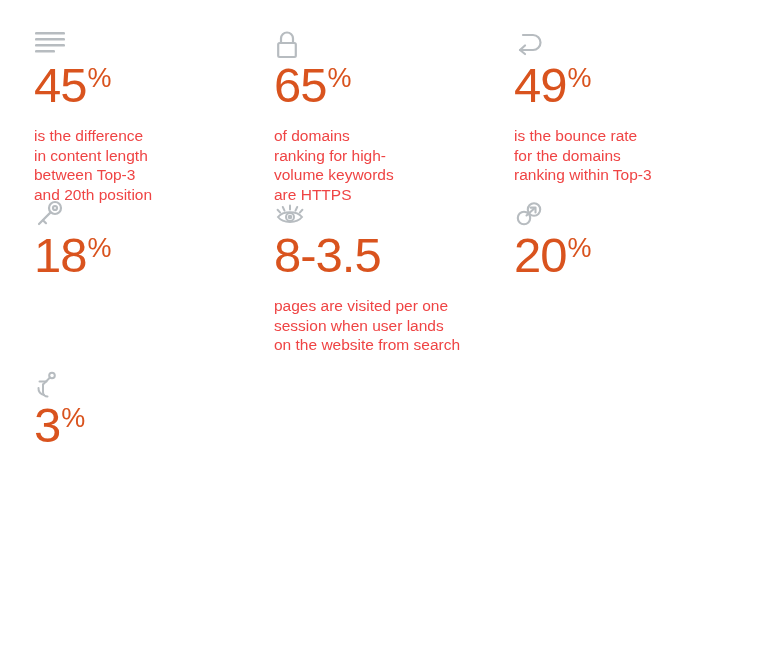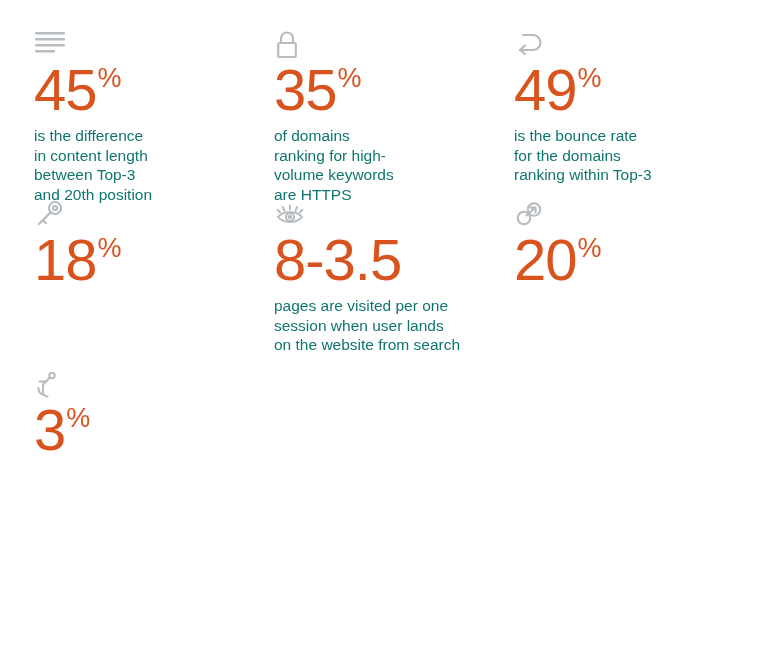--- a/index.html
+++ b/index.html
@@ -43,40 +43,40 @@
     display: flex;
     align-items: flex-start;
     line-height: 1;
     margin: 0 0 8px 0;
     height: 56px;
   }
 
   .stat-number {
     color: #d9531e;
     font-family: "Liberation Sans", sans-serif;
-    font-size: 58px;
+    font-size: 49px;
     font-weight: 400;
     line-height: 0.95;
     letter-spacing: -1px;
     white-space: nowrap;
   }
 
   .stat-unit {
     color: #d9531e;
     font-family: "Liberation Sans", sans-serif;
     font-size: 27px;
     font-weight: 400;
     line-height: 1;
     padding-top: 3px;
     padding-left: 1px;
   }
   .stat-unit:empty { display: none; }
 
   .stat-desc {
-    color: #0f766e;
+    color: #ef4444;
     font-family: "Liberation Sans", sans-serif;
     font-size: 15.5px;
     line-height: 19.5px;
     white-space: pre-line;
     max-width: 230px;
   }
 
   .card-wide .stat-desc { max-width: 245px; }
 
   
@@ -111,21 +111,21 @@
   <div class="stat-card row-1">
     <span class="stat-icon">
       <svg width="26" height="30" viewBox="0 0 26 30">
         <g fill="none" stroke="#b7bcc0" stroke-width="2.2">
           <path d="M7 13 V8.5 a6 6 0 0 1 12 0 V13"></path>
           <rect x="4.2" y="13" width="17.6" height="14" rx="1.4"></rect>
         </g>
       </svg>
     </span>
     <div class="stat-number-row">
-      <span class="stat-number">35</span>
+      <span class="stat-number">65</span>
       <span class="stat-unit">%</span>
     </div>
     <div class="stat-desc">of domains
 ranking for high-
 volume keywords
 are HTTPS</div>
   </div>
 
 
   <div class="stat-card row-2">

